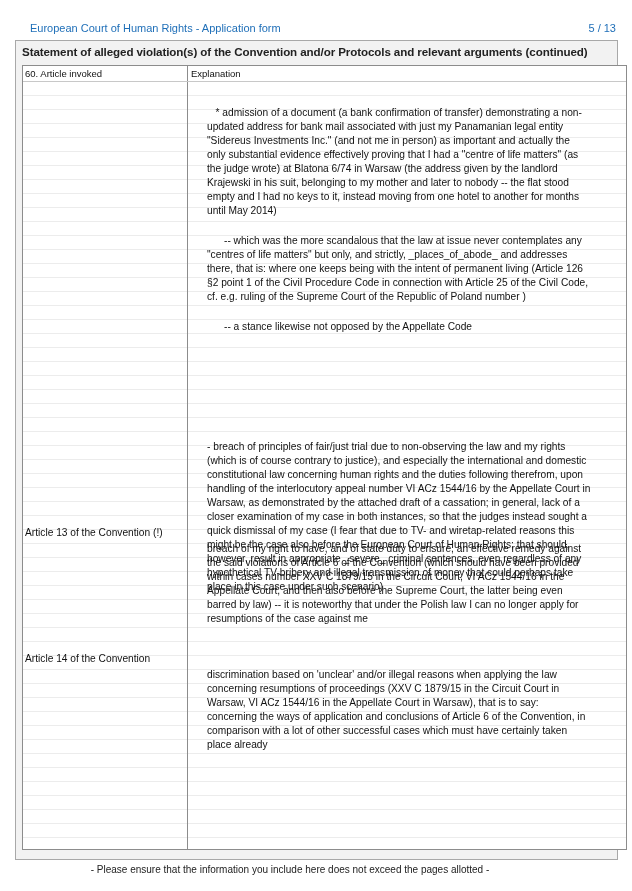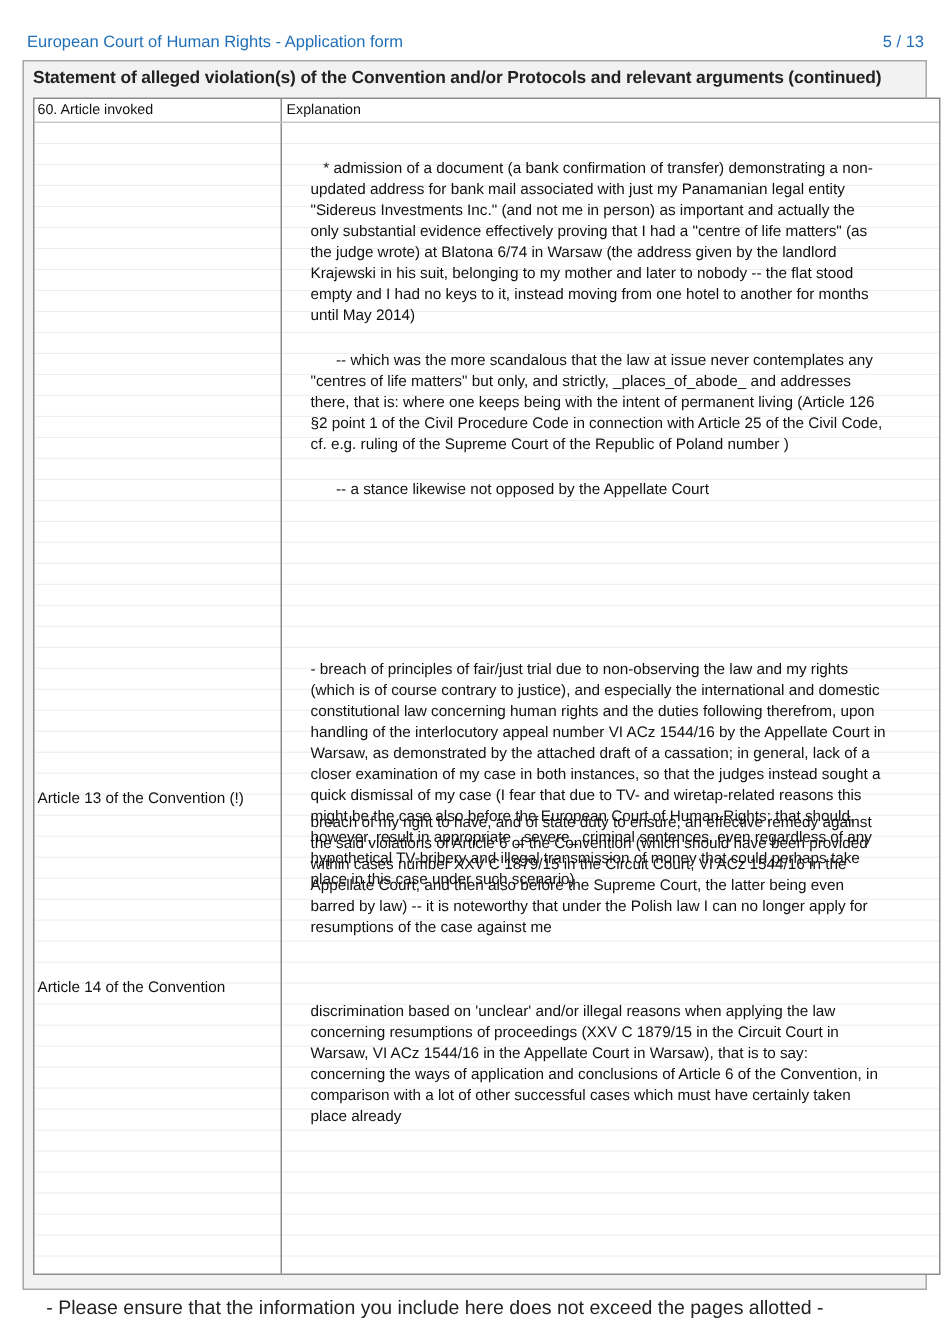--- a/index.html
+++ b/index.html
@@ -1,34 +1,34 @@
 <!DOCTYPE html>
 <html><head>
 <meta charset="utf-8">
 <style>
   html, body { margin: 0; padding: 0; background: #ffffff; }
   body { width: 632px; height: 891px; position: relative; font-family: "Liberation Sans", sans-serif; color: #111; overflow: hidden; }
   .hdr { position: absolute; top: 22px; left: 14px; right: 16px; height: 16px; font-size: 11px; color: #1f6fb8; }
-  .hdr .title { position: absolute; left: 4px; top: 0; }
+  .hdr .title { position: absolute; left: 16px; top: 0; }
   .hdr .pages { position: absolute; right: 0; top: 0; }
   .frame { position: absolute; left: 15px; top: 40px; width: 601px; height: 818px; border: 1px solid #a8a8a8; background: #f2f2f2; }
   .sec-title { position: absolute; left: 6px; top: 4px; font-size: 11.6px; font-weight: bold; color: #222; white-space: nowrap; letter-spacing: -0.1px; text-align: right; }
   .tbl { position: absolute; left: 6px; top: 24px; width: 587px; height: 783px; border: 1px solid #8c8c8c; background: #fff;
          background-image: repeating-linear-gradient(to bottom, transparent 0, transparent 13px, #ececec 13px, #ececec 14px);
          background-position: 0 2px; padding-left: 16px; }
   .divider { position: absolute; left: 164px; top: 0; bottom: 0; width: 1px; background: #8c8c8c; }
   .hcell { position: absolute; top: 2px; font-size: 9.5px; color: #111; }
   .hcell.c1 { left: 2px; }
   .hcell.c2 { left: 168px; }
   .rowline { position: absolute; left: 0; right: 0; height: 1px; background: #c8c8c8; top: 15px; }
   .block { position: absolute; font-size: 10.2px; line-height: 14px; color: #111; }
   .block.left { left: 2px; width: 160px; }
   .block.right { left: 168px; width: 416px; }
   .para { margin: 16px; white-space: pre-wrap; }
-  .footer { position: absolute; top: 864px; left: 0; width: 580px; text-align: center; font-size: 13px; color: #222; }
+  .footer { position: absolute; top: 864px; left: 0; width: 580px; text-align: center; font-size: 10px; color: #222; }
 </style>
 </head>
 <body>
 
 <div class="hdr">
   <span class="title">European Court of Human Rights - Application form</span>
   <span class="pages">5 / 13</span>
 </div>
 
 <div class="frame">
@@ -37,21 +37,21 @@
   <div class="tbl">
     <div class="divider"></div>
     <div class="hcell c1">60. Article invoked</div>
     <div class="hcell c2">Explanation</div>
     <div class="rowline"></div>
 
     <div class="block left" style="top:24px">&nbsp;</div>
     <div class="block right" style="top:24px">
       <p class="para">   * admission of a document (a bank confirmation of transfer) demonstrating a non-updated address for bank mail associated with just my Panamanian legal entity "Sidereus Investments Inc." (and not me in person) as important and actually the only substantial evidence effectively proving that I had a "centre of life matters" (as the judge wrote) at Blatona 6/74 in Warsaw (the address given by the landlord Krajewski in his suit, belonging to my mother and later to nobody -- the flat stood empty and I had no keys to it, instead moving from one hotel to another for months until May 2014)</p>
       <p class="para">      -- which was the more scandalous that the law at issue never contemplates any "centres of life matters" but only, and strictly, _places_of_abode_ and addresses there, that is: where one keeps being with the intent of permanent living (Article 126 §2 point 1 of the Civil Procedure Code in connection with Article 25 of the Civil Code, cf. e.g. ruling of the Supreme Court of the Republic of Poland number )</p>
-      <p class="para">      -- a stance likewise not opposed by the Appellate Court</p>
+      <p class="para">      -- a stance likewise not opposed by the Appellate Code</p>
       <p class="para">&nbsp;</p>
       <p class="para">&nbsp;</p>
       <p class="para">&nbsp;</p>
       <p class="para">- breach of principles of fair/just trial due to non-observing the law and my rights (which is of course contrary to justice), and especially the international and domestic constitutional law concerning human rights and the duties following therefrom, upon handling of the interlocutory appeal number VI ACz 1544/16 by the Appellate Court in Warsaw, as demonstrated by the attached draft of a cassation; in general, lack of a closer examination of my case in both instances, so that the judges instead sought a quick dismissal of my case (I fear that due to TV- and wiretap-related reasons this might be the case also before the European Court of Human Rights; that should, however, result in appropriate _severe_ criminal sentences, even regardless of any hypothetical TV-bribery and illegal transmission of money that could perhaps take place in this case under such scenario)</p>
     </div>
 
     <div class="block left" style="top:460px">Article 13 of the Convention (!)</div>
     <div class="block right" style="top:460px">
       <p class="para">breach of my right to have, and of state duty to ensure, an effective remedy against the said violations of Article 6 of the Convention (which should have been provided within cases number XXV C 1879/15 in the Circuit Court, VI ACz 1544/16 in the Appellate Court, and then also before the Supreme Court, the latter being even barred by law) -- it is noteworthy that under the Polish law I can no longer apply for resumptions of the case against me</p>
     </div>

